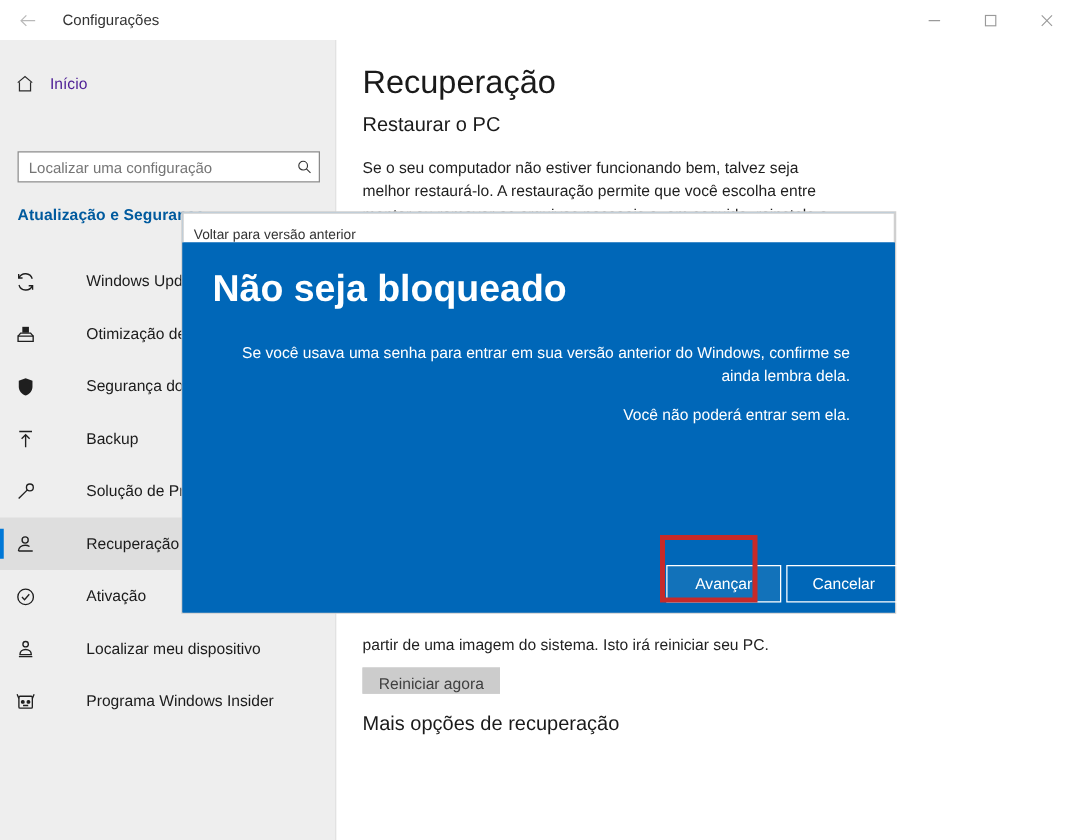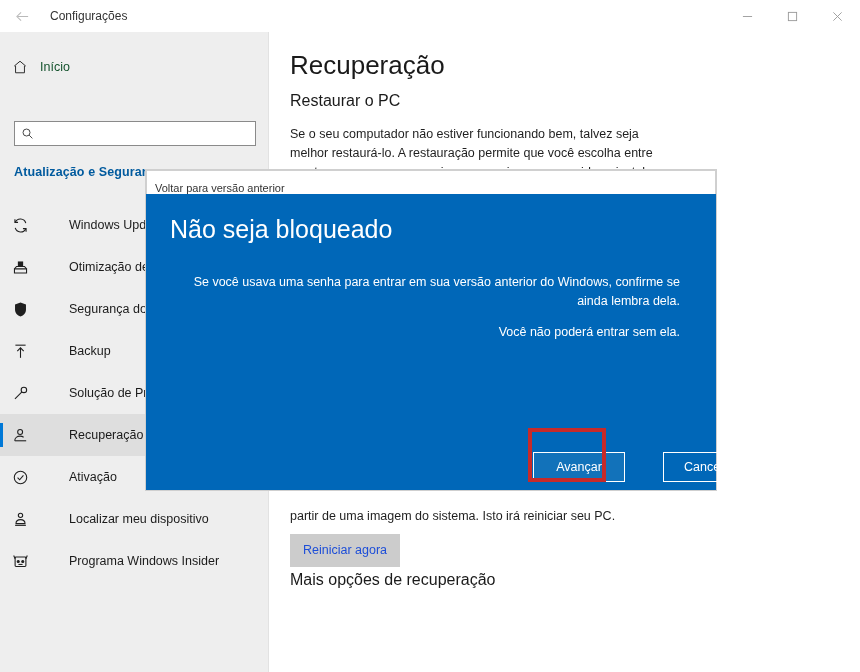--- a/index.html
+++ b/index.html
@@ -57,21 +57,21 @@
   .home-row {
     position: absolute;
     top: 18px; left: 0;
     width: 269px; height: 34px;
     display: flex; align-items: center;
   }
   .home-icon {
     width: 40px; display: flex; align-items: center; justify-content: center;
     color: #2b2b2b;
   }
-  .home-label { font-size: 12.5px; color: #14532d; }
+  .home-label { font-size: 12.5px; color: #4c1d95; }
 
   .search-wrap {
     position: absolute;
     top: 89px; left: 14px;
     width: 242px; height: 25px;
     background: #ffffff;
     border: 1px solid #8a8a8a;
     display: flex; align-items: center;
   }
   .search-input-txt {
@@ -163,23 +163,23 @@
   }
   .para.p-restore { top: 93px; }
   .para.p-advanced-tail { top: 475px; width: 400px; }
 
   .win-btn {
     position: absolute;
     background: #cccccc;
     border: 1px solid #cccccc;
     font-family: "Liberation Sans", sans-serif;
     font-size: 12.5px;
-    color: #1d4ed8;
+    color: #404040;
     padding: 0 12px;
-    height: 33px;
+    height: 21px;
     line-height: 25px;
     cursor: default;
   }
   .win-btn.b-restart { top: 502px; left: 20px; }
 
   .link {
     position: absolute;
     left: 20px; top: 609px;
     font-size: 12.5px;
     color: #0067b8;
@@ -208,22 +208,22 @@
     color: #333333;
   }
   .dlg-body {
     position: relative;
     height: 296px;
     background: #0067b8;
   }
   .dlg-heading {
     position: absolute;
     left: 24px; top: 21px;
-    font-size: 25px;
-    font-weight: normal;
+    font-size: 30px;
+    font-weight: bold;
     color: #ffffff;
   }
   .dlg-p {
     position: absolute;
     left: 24px;
     width: 510px;
     font-size: 12.5px;
     line-height: 19px;
     color: #ffffff;
     text-align: right;
@@ -250,21 +250,20 @@
   }
   .dlg-btn.primary {
     left: 387px; top: 0;
     width: 92px;
     background: #1272ba;
   }
   .dlg-btn.secondary {
     left: 479px; top: 0;
     width: 92px;
     background: transparent;
-    margin-left: 34px;
   }
   .dlg-btn.secondary { left: 483px; }
 
   #highlight-box {
     position: absolute;
     left: 528px; top: 428px;
     width: 78px; height: 54px;
     border: 4px solid #c62a2a;
     pointer-events: none;
   }
@@ -306,20 +305,21 @@
       <span class="home-icon">
         <svg width="16" height="16" viewBox="0 0 18 18" fill="none" stroke="currentColor" stroke-width="1.1">
           <path d="M2.5 8L9 2.5 15.5 8"></path>
             <path d="M4 7.6v7.9h10V7.6"></path>
         </svg>
       </span>
       <span class="home-label">Início</span>
     </div>
 
     <div class="search-wrap">
+      <input class="search-input-txt" type="text" placeholder="Localizar uma configuração" style="">
       <span class="search-ico">
         <svg width="13" height="13" viewBox="0 0 16 16" fill="none" stroke="currentColor" stroke-width="1.1">
           <circle cx="6.8" cy="6.8" r="4.3"></circle>
             <path d="M10 10l4 4"></path>
         </svg>
       </span>
     </div>
 
     <div class="section-title">Atualização e Segurança</div>
 

